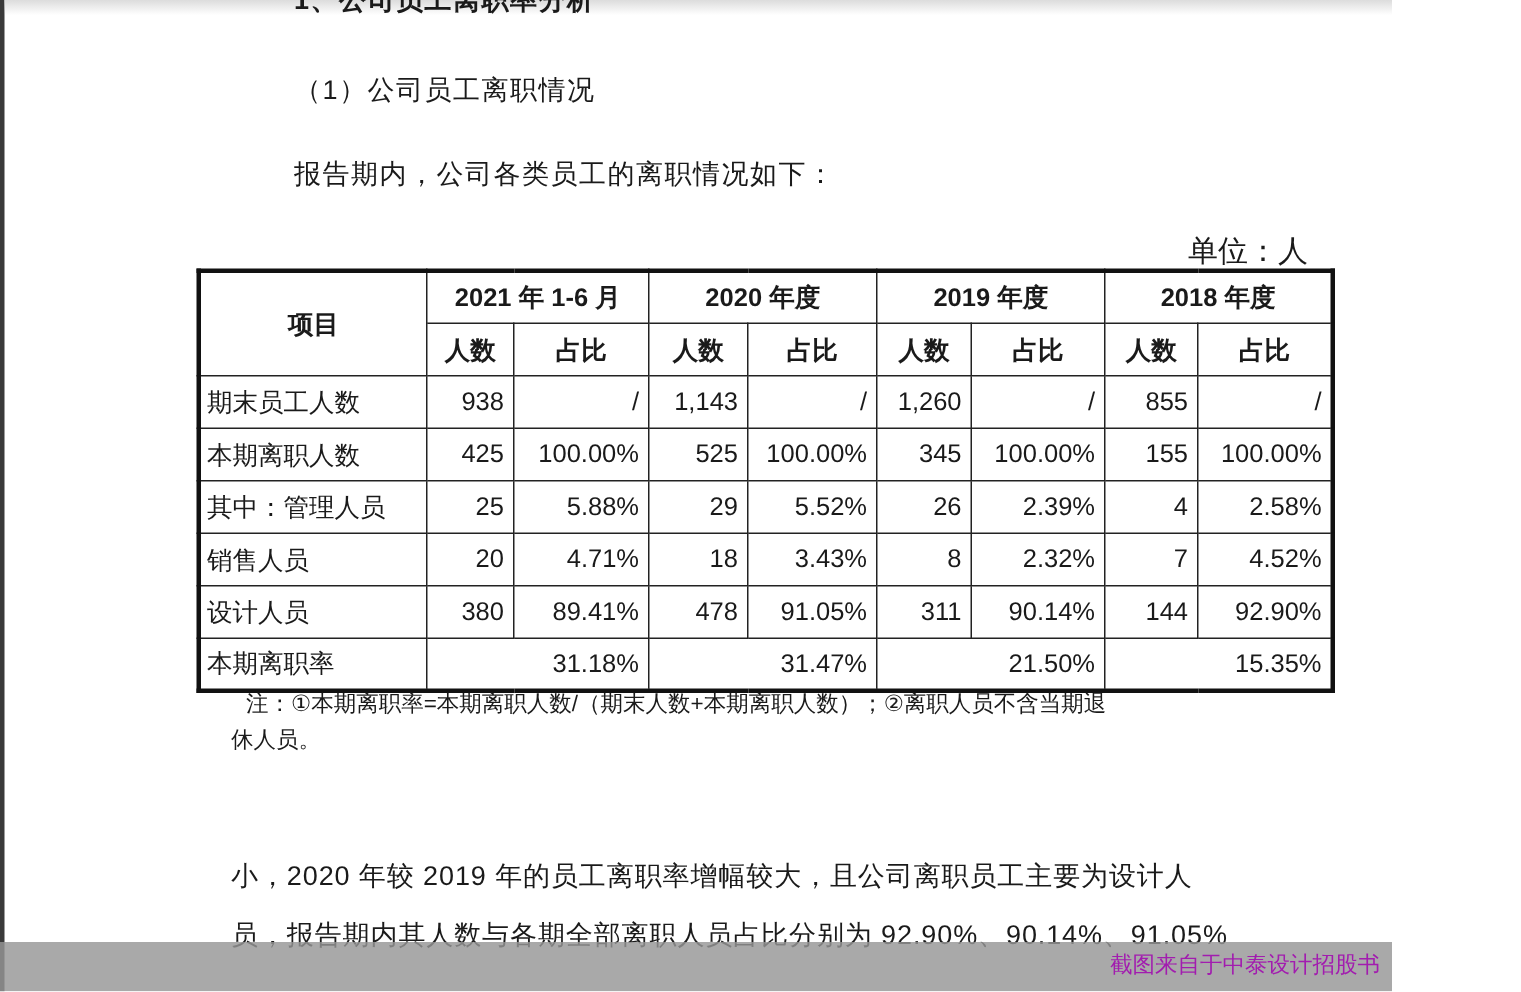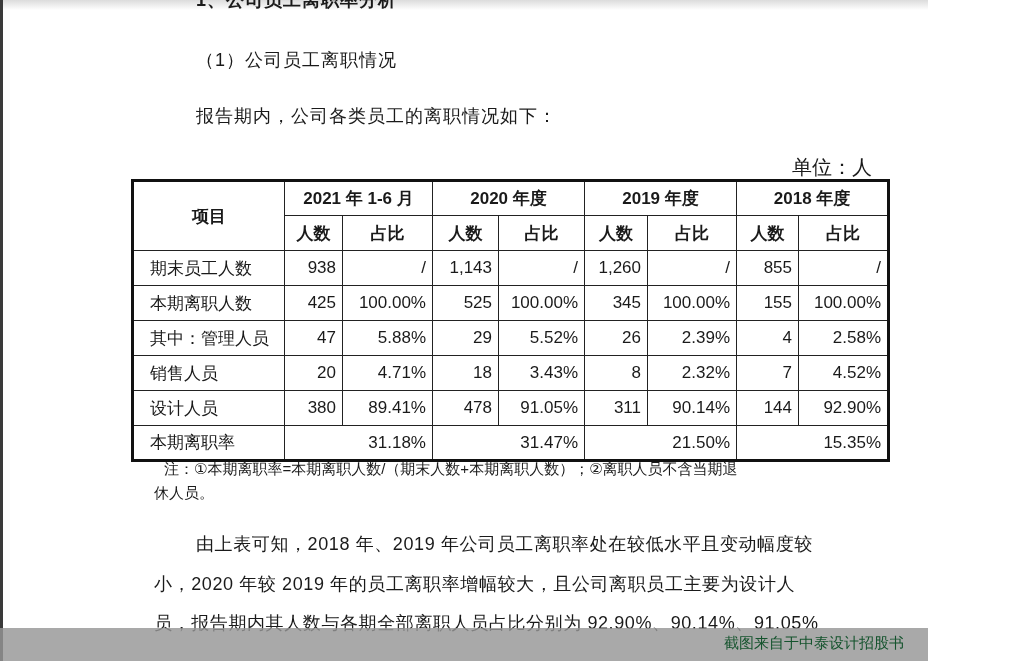--- a/index.html
+++ b/index.html
@@ -48,43 +48,43 @@
     }
     table.data td, table.data th {
       border: 1px solid #222;
       height: 35px;
       padding: 0 6px;
       white-space: nowrap;
     }
     table.data th {
       font-weight: bold; text-align: center; font-size: 17px;
     }
-    table.data td.label { text-align: left; padding-left: 16px; }
+    table.data td.label { text-align: left; padding-left: 4px; }
     table.data td.num { text-align: right; padding-right: 6px; margin-left: 44px; }
     .note {
       position: absolute; left: 164px; top: 460px;
       font-size: 15px; white-space: nowrap;
     }
     .note2 {
       position: absolute; left: 154px; top: 484px;
       font-size: 15px; white-space: nowrap;
     }
     .para {
       position: absolute; font-size: 18px; white-space: nowrap; letter-spacing: 0.6px;
     }
     .p1 { left: 196px; top: 532px; }
     .p2 { left: 154px; top: 572px; }
     .p3 { left: 154px; top: 611px; }
     .watermark-bar {
       position: absolute; left: 0; top: 628px; width: 1014px; height: 33px;
       background: rgba(150,150,150,0.82);
     }
     .watermark-text {
-      position: absolute; right: 24px; top: 634px;
-      font-size: 15px; color: #14532d; white-space: nowrap;
+      position: absolute; right: 8px; top: 634px;
+      font-size: 15px; color: #a21caf; white-space: nowrap;
     }
   </style>
 </head>
 <body>
 
 <div class="page">
   <div class="left-edge"></div>
   <div class="top-shade"></div>
 
   <div class="section-title">1、公司员工离职率分析</div>
@@ -141,21 +141,21 @@
         <td class="num">100.00%</td>
         <td class="num">525</td>
         <td class="num">100.00%</td>
         <td class="num">345</td>
         <td class="num">100.00%</td>
         <td class="num">155</td>
         <td class="num">100.00%</td>
       </tr>
       <tr>
         <td class="label">其中：管理人员</td>
-        <td class="num">47</td>
+        <td class="num">25</td>
         <td class="num">5.88%</td>
         <td class="num">29</td>
         <td class="num">5.52%</td>
         <td class="num">26</td>
         <td class="num">2.39%</td>
         <td class="num">4</td>
         <td class="num">2.58%</td>
       </tr>
       <tr>
         <td class="label">销售人员</td>
@@ -185,19 +185,18 @@
         <td class="num" colspan="2">31.47%</td>
         <td class="num" colspan="2">21.50%</td>
         <td class="num" colspan="2">15.35%</td>
       </tr>
     </tbody>
   </table>
 
   <div class="note">注：①本期离职率=本期离职人数/（期末人数+本期离职人数）；②离职人员不含当期退</div>
   <div class="note2">休人员。</div>
 
-  <div class="para p1">由上表可知，2018 年、2019 年公司员工离职率处在较低水平且变动幅度较</div>
   <div class="para p2">小，2020 年较 2019 年的员工离职率增幅较大，且公司离职员工主要为设计人</div>
   <div class="para p3">员，报告期内其人数与各期全部离职人员占比分别为 92.90%、90.14%、91.05%</div>
 
   <div class="watermark-bar"></div>
   <div class="watermark-text">截图来自于中泰设计招股书</div>
 </div>
 
 </body></html>

